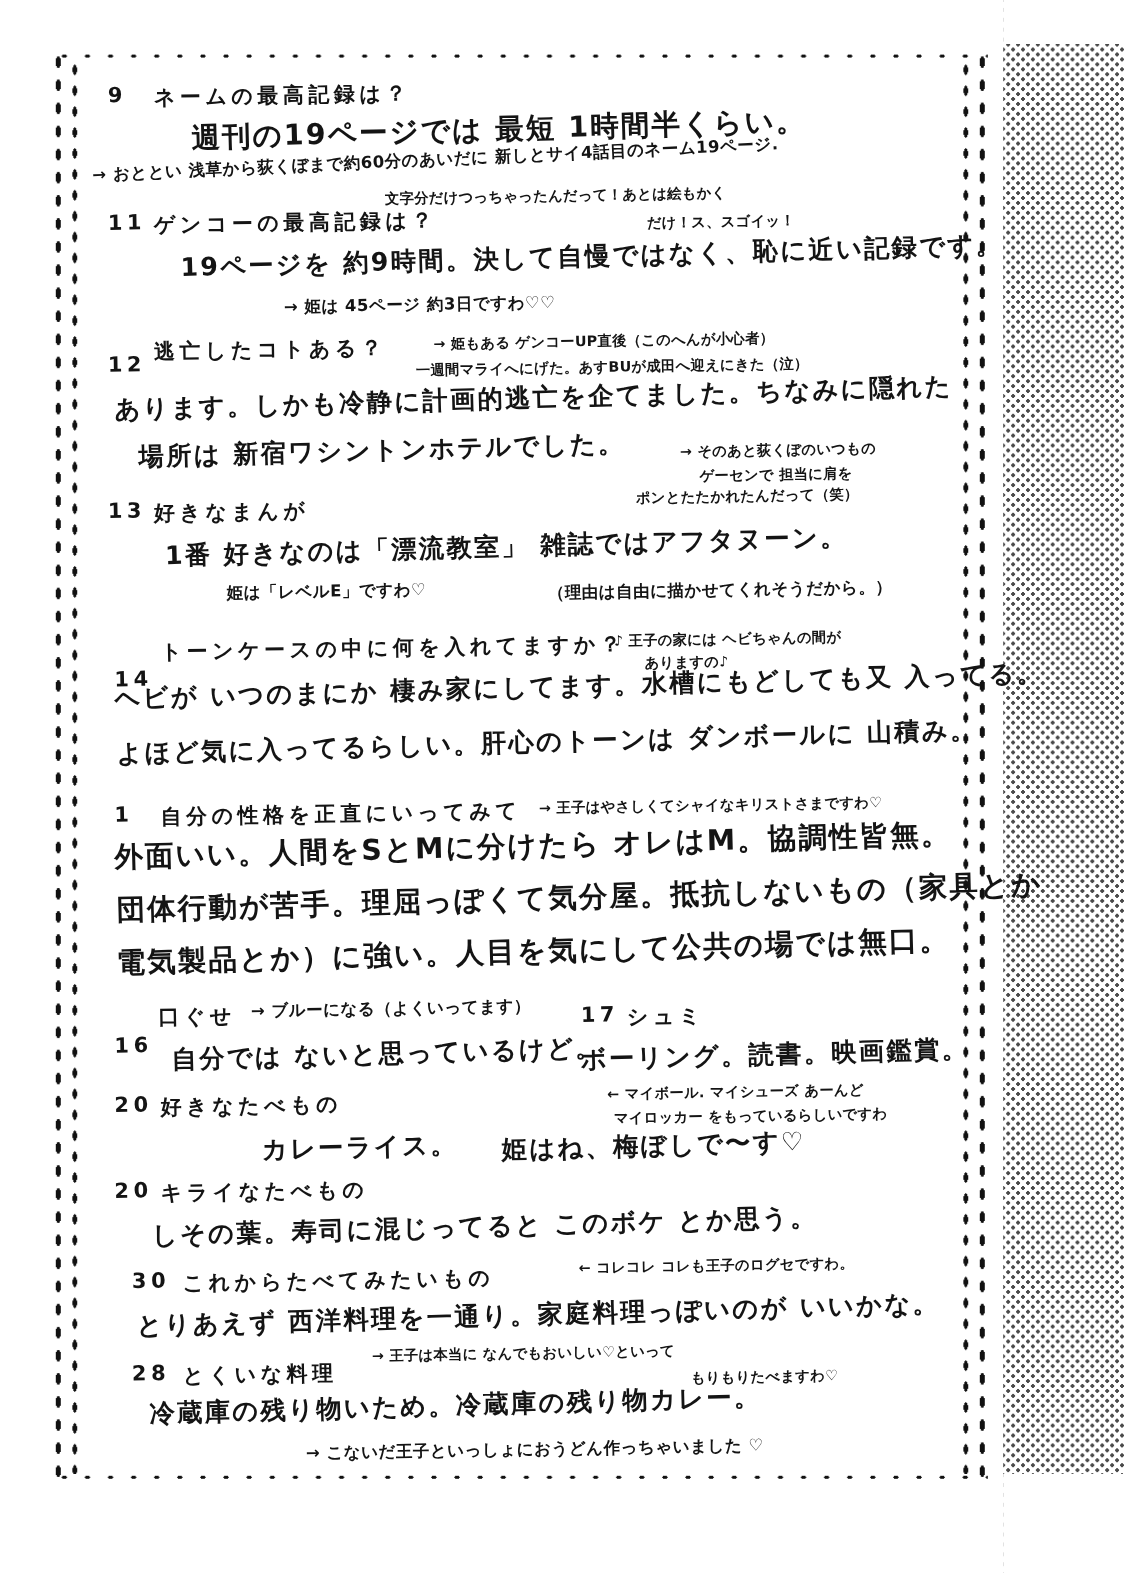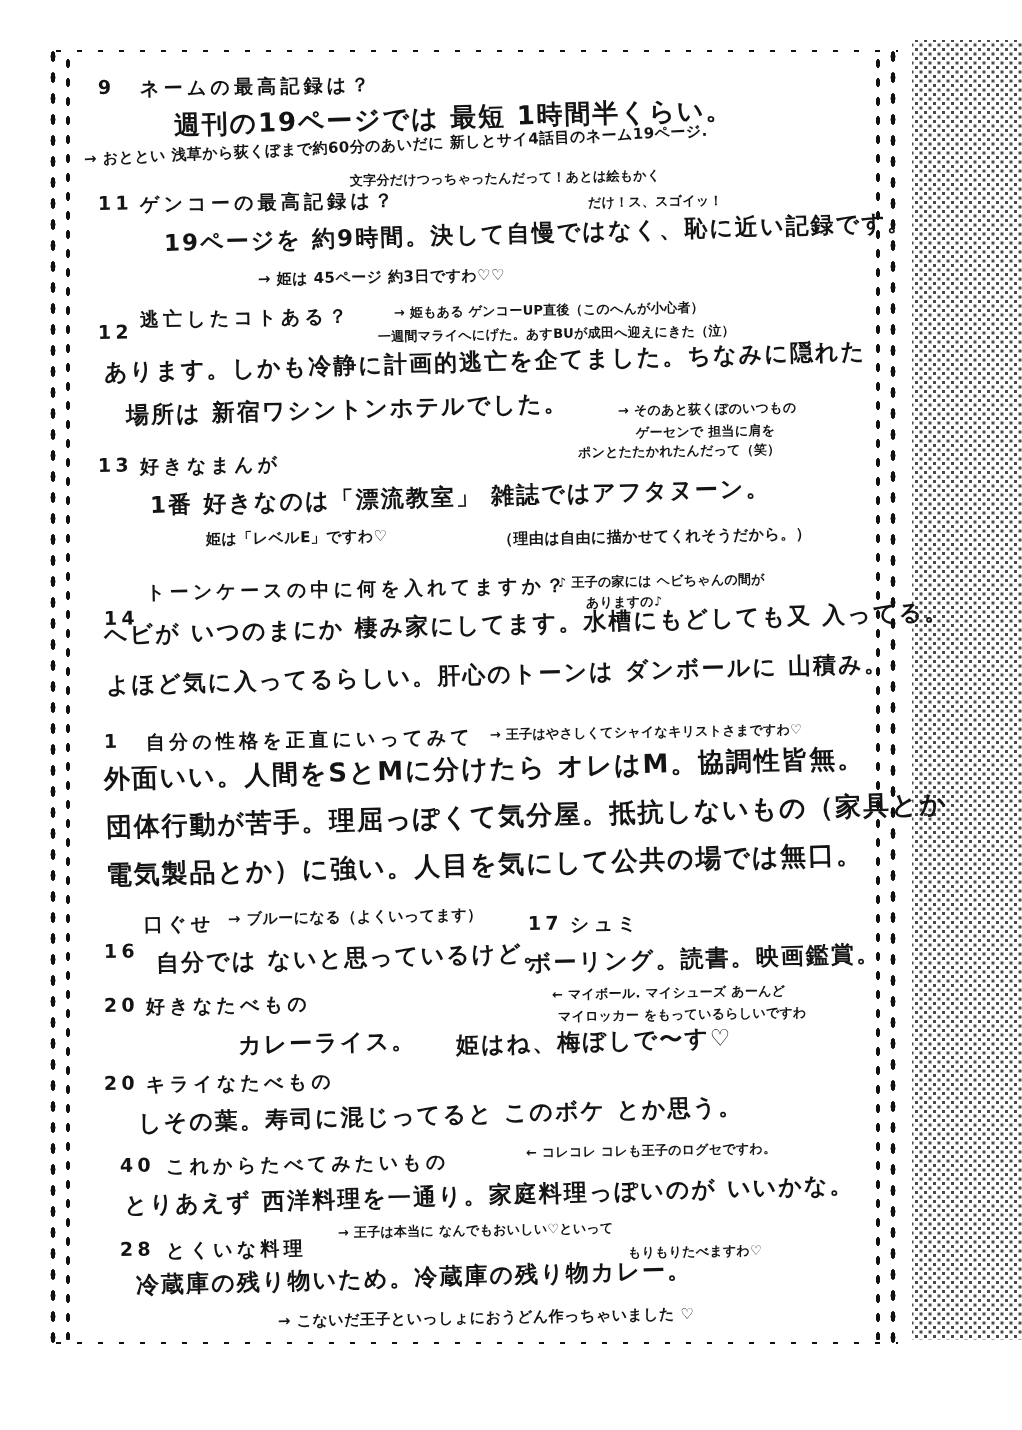--- a/index.html
+++ b/index.html
@@ -219,21 +219,21 @@
   <div class="ln q slant3" style="left:26px; top:922px;">20</div>
   <div class="ln q slant3" style="left:68px; top:922px;">好きなたべもの</div>
   <div class="ln a slant" style="left:160px; top:958px;">カレーライス。</div>
   <div class="ln a slant" style="left:378px; top:958px;">姫はね、梅ぼしで〜す♡</div>
 
   <div class="ln q slant3" style="left:26px; top:1000px;">20</div>
   <div class="ln q slant3" style="left:68px; top:1000px;">キライなたべもの</div>
   <div class="ln a slant" style="left:60px; top:1036px;">しその葉。寿司に混じってると このボケ とか思う。</div>
   <div class="ln note-sm slant3" style="left:448px; top:1072px;">← コレコレ コレも王子のログセですわ。</div>
 
-  <div class="ln q slant3" style="left:42px; top:1082px;">40</div>
+  <div class="ln q slant3" style="left:42px; top:1082px;">30</div>
   <div class="ln q slant3" style="left:88px; top:1082px;">これからたべてみたいもの</div>
   <div class="ln a slant" style="left:46px; top:1118px;">とりあえず 西洋料理を一通り。家庭料理っぽいのが いいかな。</div>
   <div class="ln note-sm slant3" style="left:260px; top:1152px;">→ 王子は本当に なんでもおいしい♡といって</div>
   <div class="ln note-sm slant3" style="left:550px; top:1172px;">もりもりたべますわ♡</div>
 
   <div class="ln q slant3" style="left:42px; top:1166px;">28</div>
   <div class="ln q slant3" style="left:88px; top:1166px;">とくいな料理</div>
   <div class="ln a slant" style="left:58px; top:1198px;">冷蔵庫の残り物いため。冷蔵庫の残り物カレー。</div>
   <div class="ln note slant3" style="left:200px; top:1240px;">→ こないだ王子といっしょにおうどん作っちゃいました ♡</div>
 

